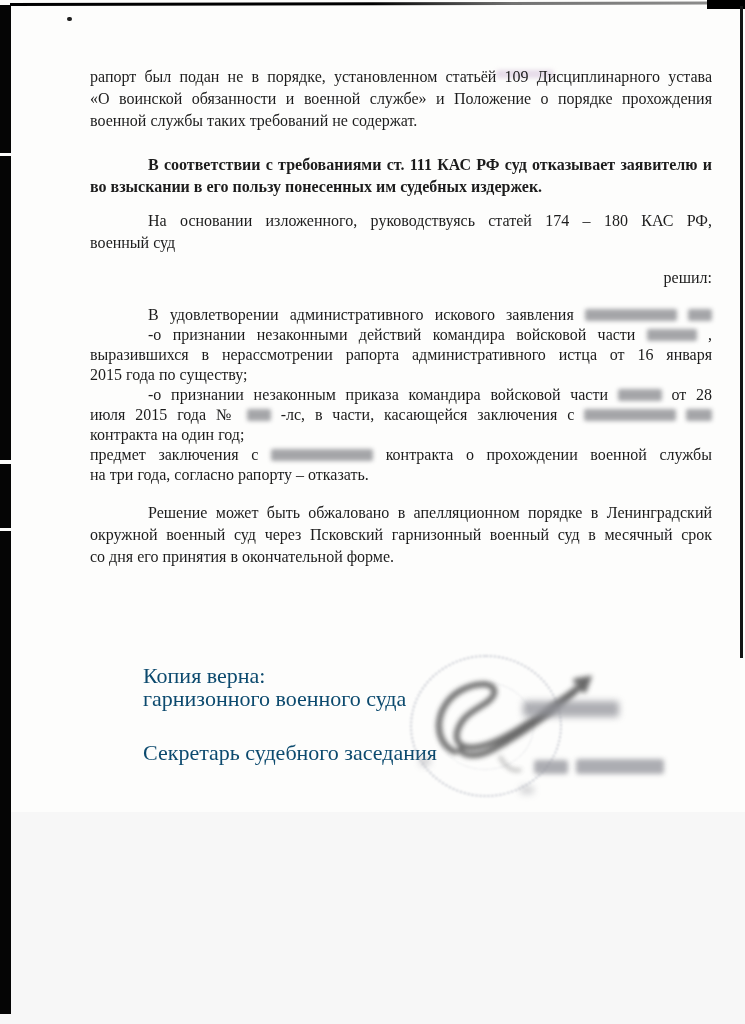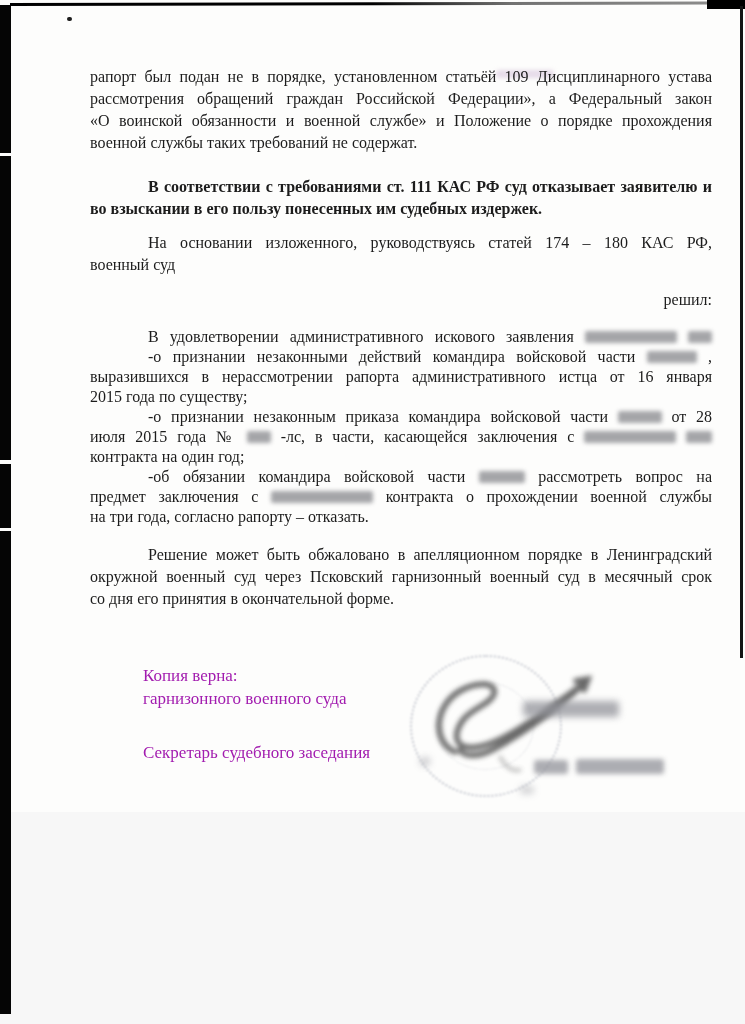--- a/index.html
+++ b/index.html
@@ -39,21 +39,21 @@
   #doc-column .para:nth-of-type(2){margin-top:22px;font-weight:bold;}
   #doc-column .para:nth-of-type(3){margin-top:12px;}
   #doc-column .para:nth-of-type(4){margin-top:13px;}
   #doc-column .para:nth-of-type(5){margin-top:16px;}
   #doc-column .para:nth-of-type(5) .line{height:20px;line-height:20px;}
   #doc-column .para:nth-of-type(6){margin-top:17px;}
   
   .redact{display:inline-block;height:12px;background:#8f9094;border-radius:2px;
     filter:blur(2.2px);vertical-align:-1px;opacity:.8;}
   
-  #sig-block{position:absolute;left:143px;top:664px;color:#a21caf;font-size:17px;}
+  #sig-block{position:absolute;left:143px;top:664px;color:#0c4a6e;font-size:22px;}
   #sig-block .sline{height:23px;line-height:23px;}
   #sig-block .gap{height:27px;}
   
   .stamp{position:absolute;left:410px;top:655px;width:148px;height:138px;border-radius:50%;
     border:2px dotted rgba(118,124,146,0.42);filter:blur(1px);}
   .stamp-inner{position:absolute;left:436px;top:682px;width:96px;height:86px;border-radius:50%;
     border:1px dotted rgba(118,124,146,0.30);filter:blur(1px);}
   .sig-svg{position:absolute;left:395px;top:645px;}
   .blur-blob{position:absolute;background:#92939a;filter:blur(3.5px);border-radius:3px;opacity:.75;}
   .blob-name-deputy{left:523px;top:701px;width:96px;height:16px;}
@@ -74,21 +74,20 @@
   </div>
   <div class="top-line"></div>
   <div class="corner-bar"></div>
   <div class="right-line"></div>
   <div class="dot-mark"></div>
   <div class="pink-smudge"></div>
 
   <div id="doc-column">
       <div class="para">
         <div class="line justify"><span>рапорт был подан не в порядке, установленном статьёй 109 Дисциплинарного устава</span></div>
-        <div class="line justify"><span>рассмотрения обращений граждан Российской Федерации», а Федеральный закон</span></div>
         <div class="line justify"><span>«О воинской обязанности и военной службе» и Положение о порядке прохождения</span></div>
         <div class="line"><span>военной службы таких требований не содержат.</span></div>
       </div>
       <div class="para">
         <div class="line justify"><span class="ind"></span><span>В соответствии с требованиями ст. 111 КАС РФ суд отказывает заявителю и</span></div>
         <div class="line"><span>во взыскании в его пользу понесенных им судебных издержек.</span></div>
       </div>
       <div class="para">
         <div class="line justify"><span class="ind"></span><span>На основании изложенного, руководствуясь статей 174 – 180 КАС РФ,</span></div>
         <div class="line"><span>военный суд</span></div>
@@ -97,21 +96,20 @@
         <div class="line"><span>решил:</span></div>
       </div>
       <div class="para">
         <div class="line justify"><span class="ind"></span><span>В удовлетворении административного искового заявления</span> <span class="redact" style="width: 92px;"></span> <span class="redact" style="width: 24px;"></span></div>
         <div class="line justify"><span class="ind"></span><span>-о признании незаконными действий командира войсковой части</span> <span class="redact" style="width: 50px;"></span> <span>,</span></div>
         <div class="line justify"><span>выразившихся в нерассмотрении рапорта административного истца от 16 января</span></div>
         <div class="line"><span>2015 года по существу;</span></div>
         <div class="line justify"><span class="ind"></span><span>-о признании незаконным приказа командира войсковой части</span> <span class="redact" style="width: 44px;"></span> <span>от 28</span></div>
         <div class="line justify"><span>июля 2015 года №</span> <span class="redact" style="width: 24px;"></span> <span>-лс, в части, касающейся заключения с</span> <span class="redact" style="width: 92px;"></span> <span class="redact" style="width: 26px;"></span></div>
         <div class="line"><span>контракта на один год;</span></div>
-        <div class="line justify"><span class="ind"></span><span>-об обязании командира войсковой части</span> <span class="redact" style="width: 46px;"></span> <span>рассмотреть вопрос на</span></div>
         <div class="line justify"><span>предмет заключения с</span> <span class="redact" style="width: 102px;"></span> <span>контракта о прохождении военной службы</span></div>
         <div class="line"><span>на три года, согласно рапорту – отказать.</span></div>
       </div>
       <div class="para">
         <div class="line justify"><span class="ind"></span><span>Решение может быть обжаловано в апелляционном порядке в Ленинградский</span></div>
         <div class="line justify"><span>окружной военный суд через Псковский гарнизонный военный суд в месячный срок</span></div>
         <div class="line"><span>со дня его принятия в окончательной форме.</span></div>
       </div>
     </div>
 

